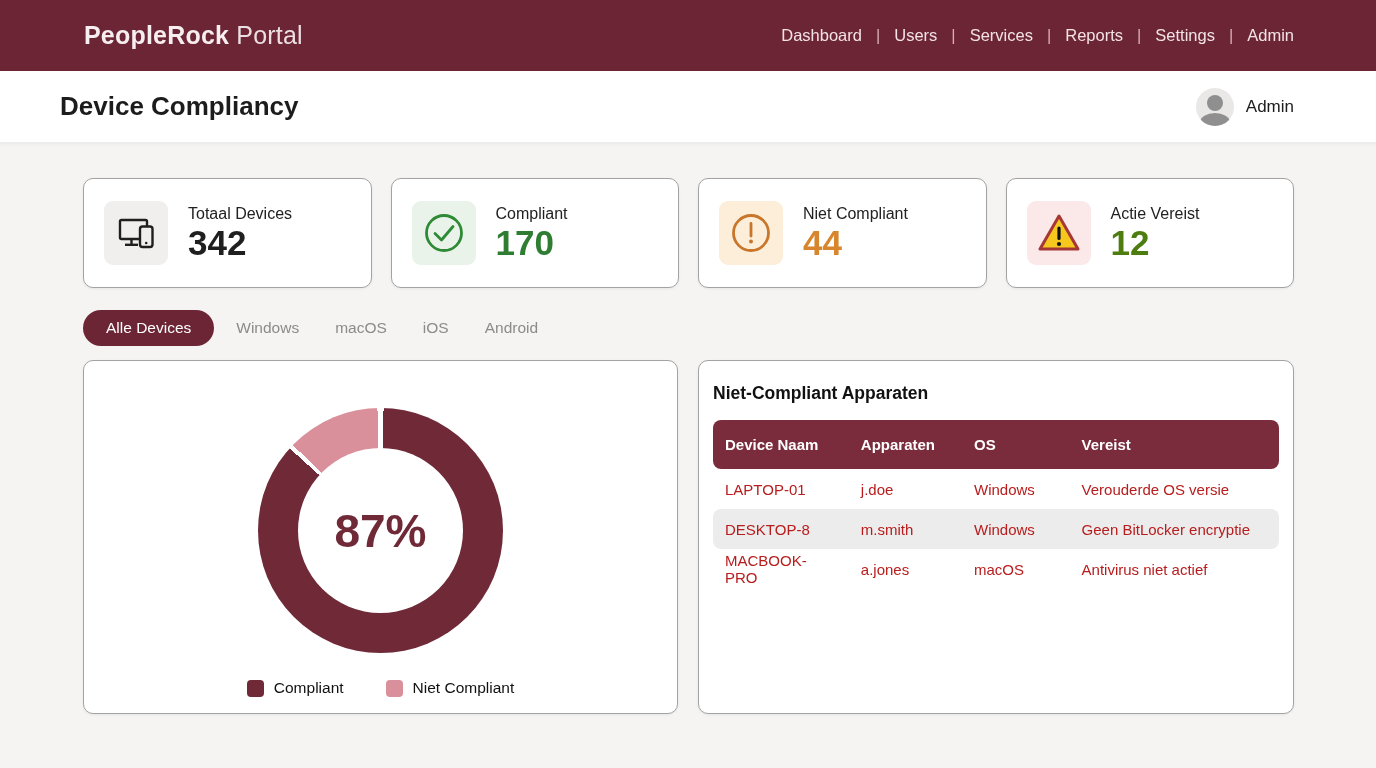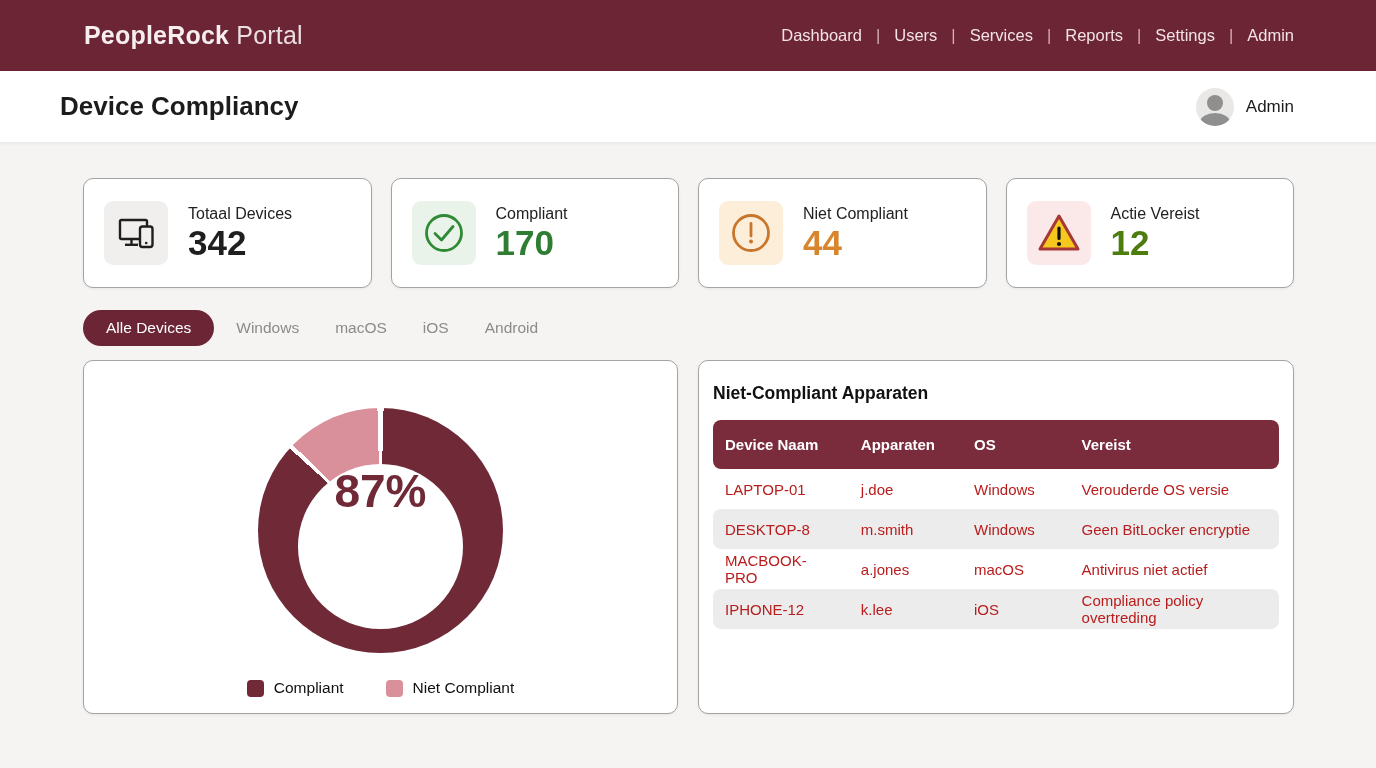--- a/index.html
+++ b/index.html
@@ -47,21 +47,21 @@
   .tab { font-size:15.5px; color:#8b8b8b; padding:9px 18px; cursor:pointer; white-space:nowrap; }
   .tab.active { background:#6b2534; color:#fff; border-radius:999px; padding:9px 23px; margin-right:4px; }
 
   
   .main { display:grid; grid-template-columns:595px 596px; gap:20px; margin-top:14px; }
   .panel { height:354px; }
 
   
   .donut-wrap { display:flex; flex-direction:column; align-items:center; padding-top:47px; }
   .donut { width:245px; height:245px; border-radius:50%; position:relative; }
-  .donut-hole { position:absolute; left:40px; top:56px; width:165px; height:165px; background:#fff; border-radius:50%; display:flex; justify-content:center; }
+  .donut-hole { position:absolute; left:40px; top:40px; width:165px; height:165px; background:#fff; border-radius:50%; display:flex; align-items:center; justify-content:center; }
   .donut-center { font-size:46px; font-weight:700; color:#6f2937; }
   .legend { display:flex; gap:42px; margin-top:26px; }
   .legend-item { display:flex; align-items:center; gap:10px; font-size:15.5px; color:#111; }
   .swatch { width:17px; height:17px; border-radius:4px; }
 
   
   .table-panel { padding:18px 14px 0 14px; }
   .table-title { font-size:17.5px; font-weight:700; color:#111; margin:4px 0 16px 0; }
   table { width:100%; border-collapse:separate; border-spacing:0; font-size:15px; }
   thead th { background:#7a2c3c; color:#fff; font-weight:700; text-align:left; height:34px; padding:16px 12px; }
@@ -220,23 +220,17 @@
             <td>m.smith</td>
             <td>Windows</td>
             <td>Geen BitLocker encryptie</td>
           </tr>
           <tr>
             <td>MACBOOK-PRO</td>
             <td>a.jones</td>
             <td>macOS</td>
             <td>Antivirus niet actief</td>
           </tr>
-          <tr class="striped">
-            <td>IPHONE-12</td>
-            <td>k.lee</td>
-            <td>iOS</td>
-            <td>Compliance policy overtreding</td>
-          </tr>
         </tbody>
       </table>
     </div>
   </div>
 </div>
 
 </body></html>

